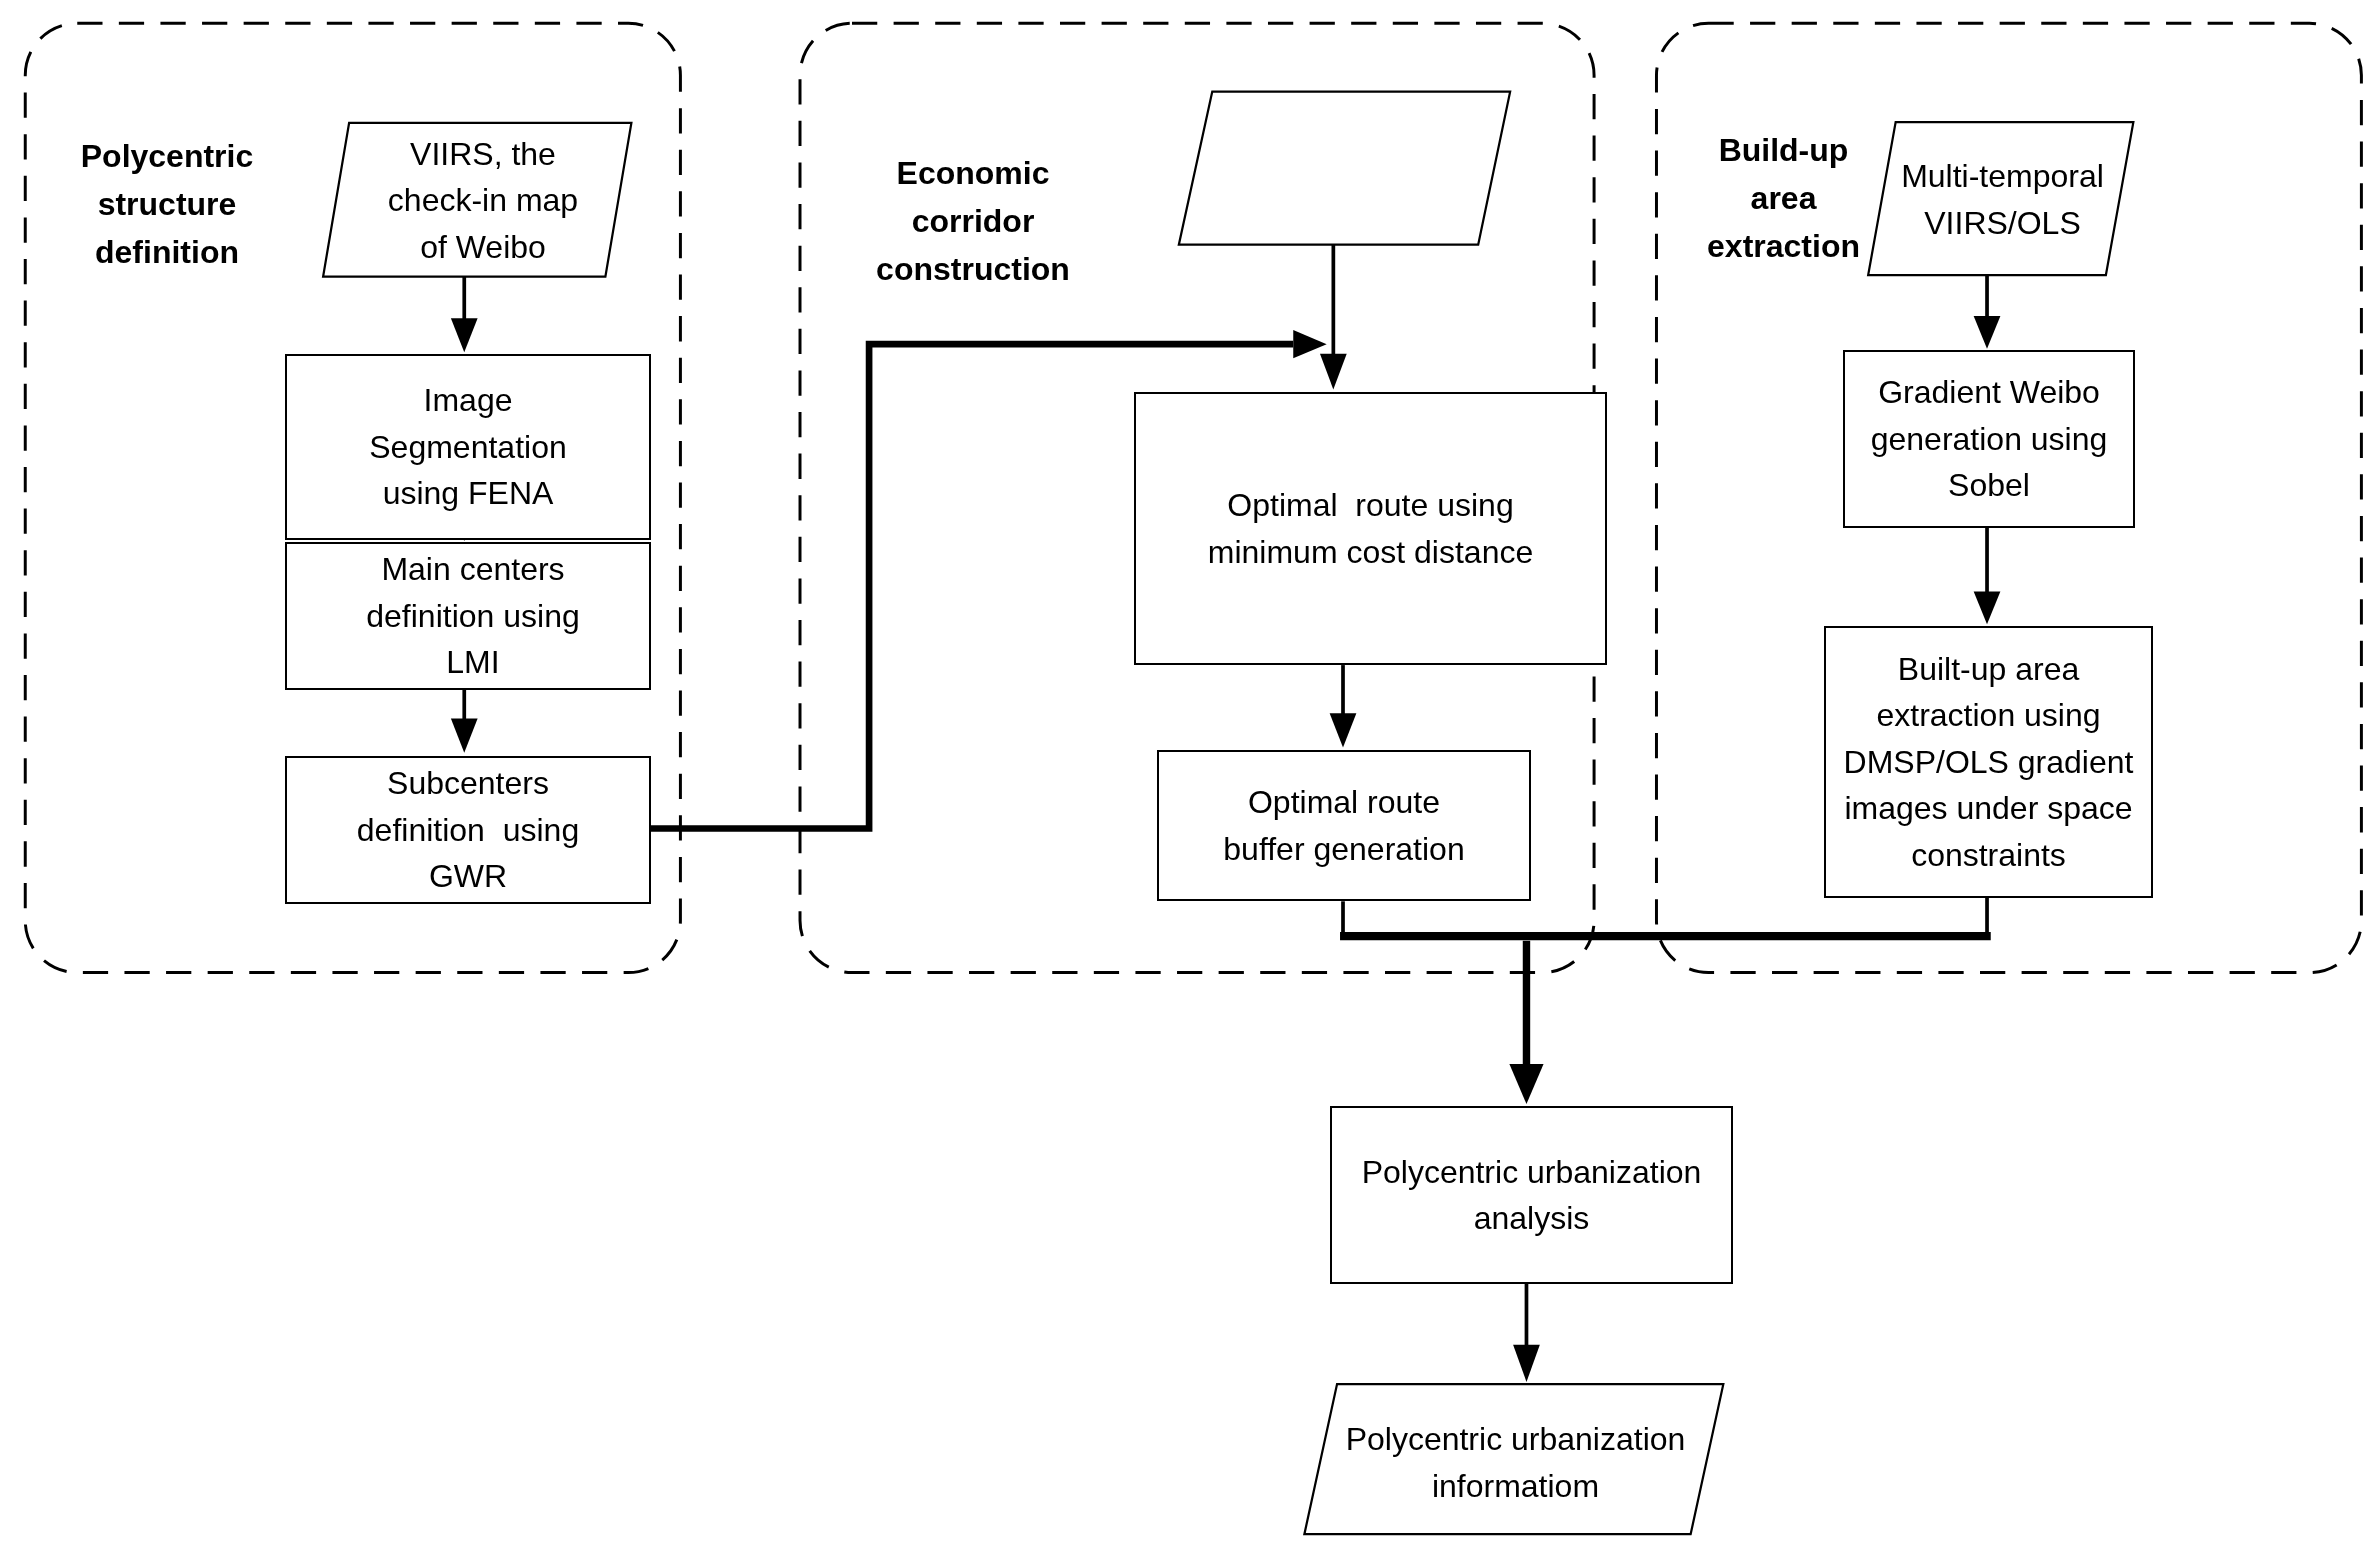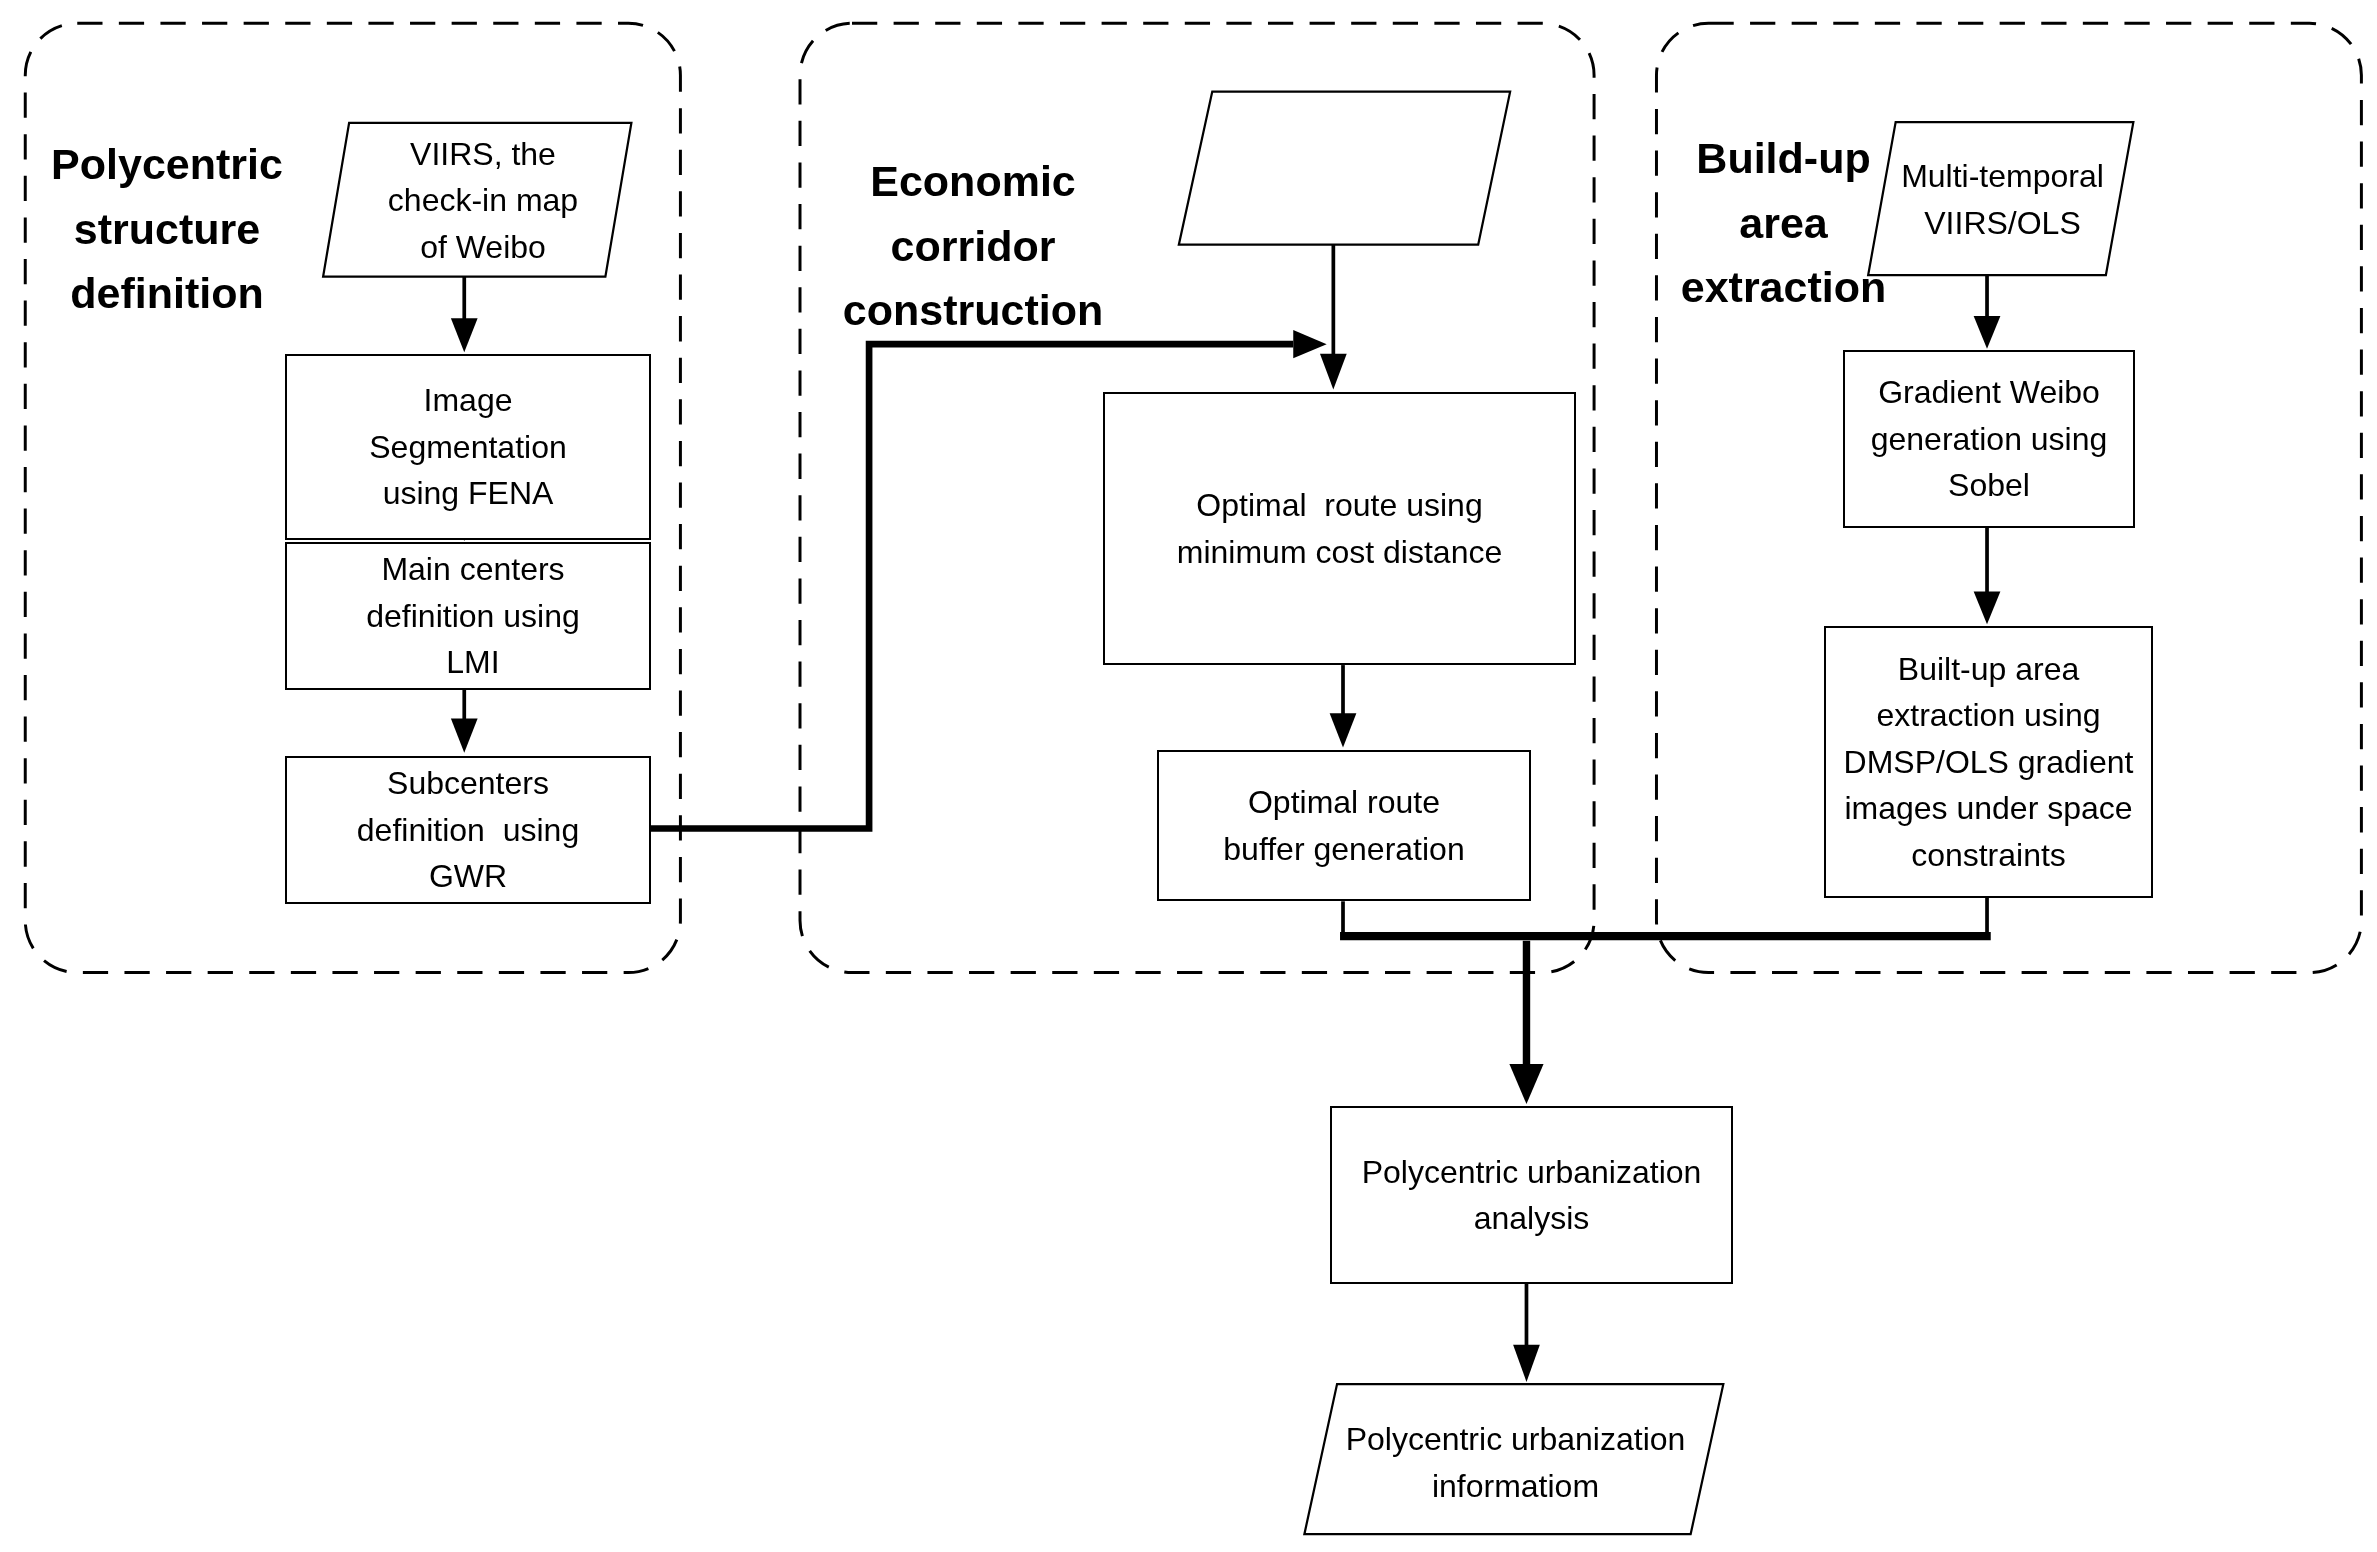--- a/index.html
+++ b/index.html
@@ -38,21 +38,21 @@
   .rect {
     border: 2.2px solid #000;
     background: #ffffff;
   }
   .para-label {
     background: transparent;
   }
   .panel-title {
     position: absolute;
     z-index: 2;
-    font-size: 43px;
+    font-size: 32px;
     font-weight: 700;
     line-height: 1.5;
     text-align: center;
     white-space: pre-wrap;
   }
 </style>
 </head>
 <body>
 
 <div id="canvas">
@@ -140,21 +140,21 @@
   <div class="node rect" style="left:285px; top:354px; width:366px; height:186px;">Image
 Segmentation
 using FENA</div>
   <div class="node rect" style="left:285px; top:542px; width:366px; height:148px;padding-left:10px;">Main centers
 definition using
 LMI</div>
   <div class="node rect" style="left:285px; top:756px; width:366px; height:148px;">Subcenters
 definition  using
 GWR</div>
 
-  <div class="node rect" style="left:1103px; top:392px; width:473px; height:273px;">Optimal  route using
+  <div class="node rect" style="left:1134px; top:392px; width:473px; height:273px;">Optimal  route using
 minimum cost distance</div>
   <div class="node rect" style="left:1157px; top:750px; width:374px; height:151px;">Optimal route
 buffer generation</div>
 
   <div class="node rect" style="left:1843px; top:350px; width:292px; height:178px;">Gradient Weibo
 generation using
 Sobel</div>
   <div class="node rect" style="left:1824px; top:626px; width:329px; height:272px;">Built-up area
 extraction using
 DMSP/OLS gradient

